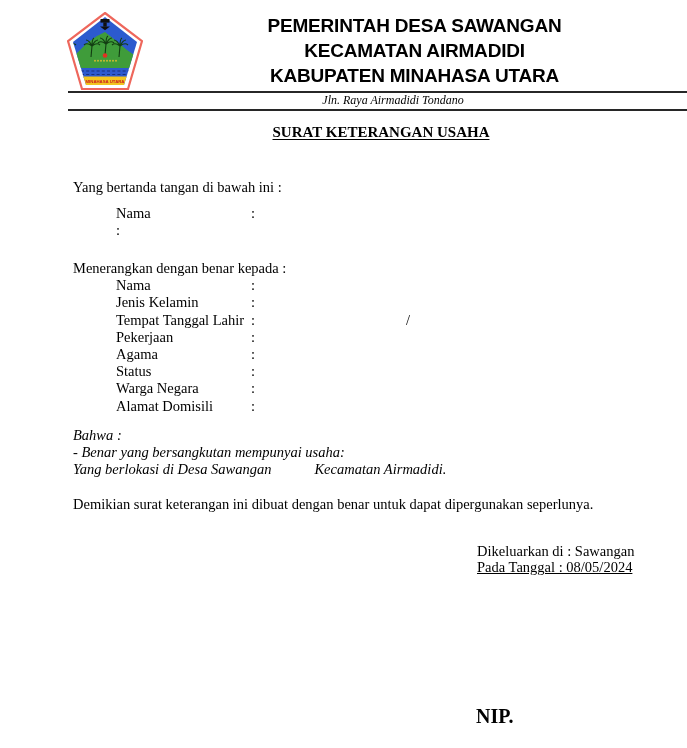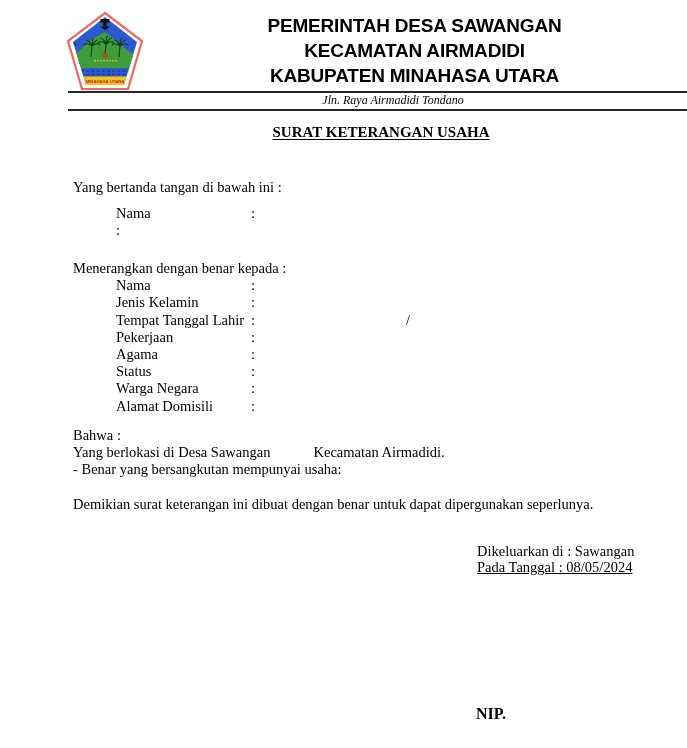--- a/index.html
+++ b/index.html
@@ -30,35 +30,35 @@
     text-decoration:underline; text-underline-offset:2px;
   }
   .no-line { margin-top:4px; font-weight:bold; font-size:15px; }
   .no-gap { display:inline-block; width:57px; }
 
   
   .bt { font-size:14.5px; }
   .p-intro    { position:absolute; left:27px; top:179px; }
   .signer-block    { position:absolute; left:27px; top:205px; line-height:17.2px; }
   .subject-block   { position:absolute; left:27px; top:260px; line-height:17.2px; width:633px; }
-  .statement-block { position:absolute; left:27px; top:427px; line-height:17.2px; }
+  .statement-block { position:absolute; left:27px; top:427px; line-height:17.2px;font-style:italic; }
   .closing-line    { position:absolute; left:27px; top:496px; }
 
   .frow { display:flex; padding-left:43px;font-family:Liberation Serif, serif; }
   .flabel { width:135px; flex:none; }
   .fcolon { width:14px; flex:none; }
   .fvalue { flex:1; }
   .fvalue-slash { padding-left:141px; }
   .loc-gap { display:inline-block; width:43px; }
 
   
   .sig-block { position:absolute; left:431px; top:543px; line-height:16.4px; font-size:14.5px; }
   .sig-date  { text-decoration:underline; text-underline-offset:1px; }
   .sig-official { font-weight:bold; font-size:15px; }
-  .nip-line { position:absolute; left:430px; top:705px; font-weight:bold; font-size:16px; }
+  .nip-line { position:absolute; left:430px; top:705px; font-weight:bold; font-size:20px; }
 </style>
 </head>
 <body>
 
 <div class="page">
 
   <svg class="logo" viewBox="0 0 76 80">
     <polygon points="38,1 75,29 61,77 15,77 1,29" fill="#ffffff" stroke-width="2.2" stroke="#ee675c"></polygon>
     <clipPath id="pent">
         <polygon points="38,5 70,30 57,73 19,73 6,30"></polygon>
@@ -165,24 +165,24 @@
     </div>
     <div class="frow">
       <span class="flabel">Alamat Domisili</span>
         <span class="fcolon">:</span>
         <span class="fvalue"></span>
     </div>
   </div>
 
   <div class="statement-block bt">
     <div>Bahwa :</div>
+    <div>- Benar yang bersangkutan mempunyai usaha:</div>
     <div>
       <span>Yang berlokasi di Desa Sawangan</span><span class="loc-gap"></span><span>Kecamatan Airmadidi.</span>
     </div>
-    <div>- Benar yang bersangkutan mempunyai usaha:</div>
   </div>
 
   <div class="closing-line bt">Demikian surat keterangan ini dibuat dengan benar untuk dapat dipergunakan seperlunya.</div>
 
   <div class="sig-block">
     <div>Dikeluarkan di : Sawangan</div>
     <div class="sig-date">Pada Tanggal : 08/05/2024</div>
   </div>
 
   <div class="nip-line">NIP.</div>

